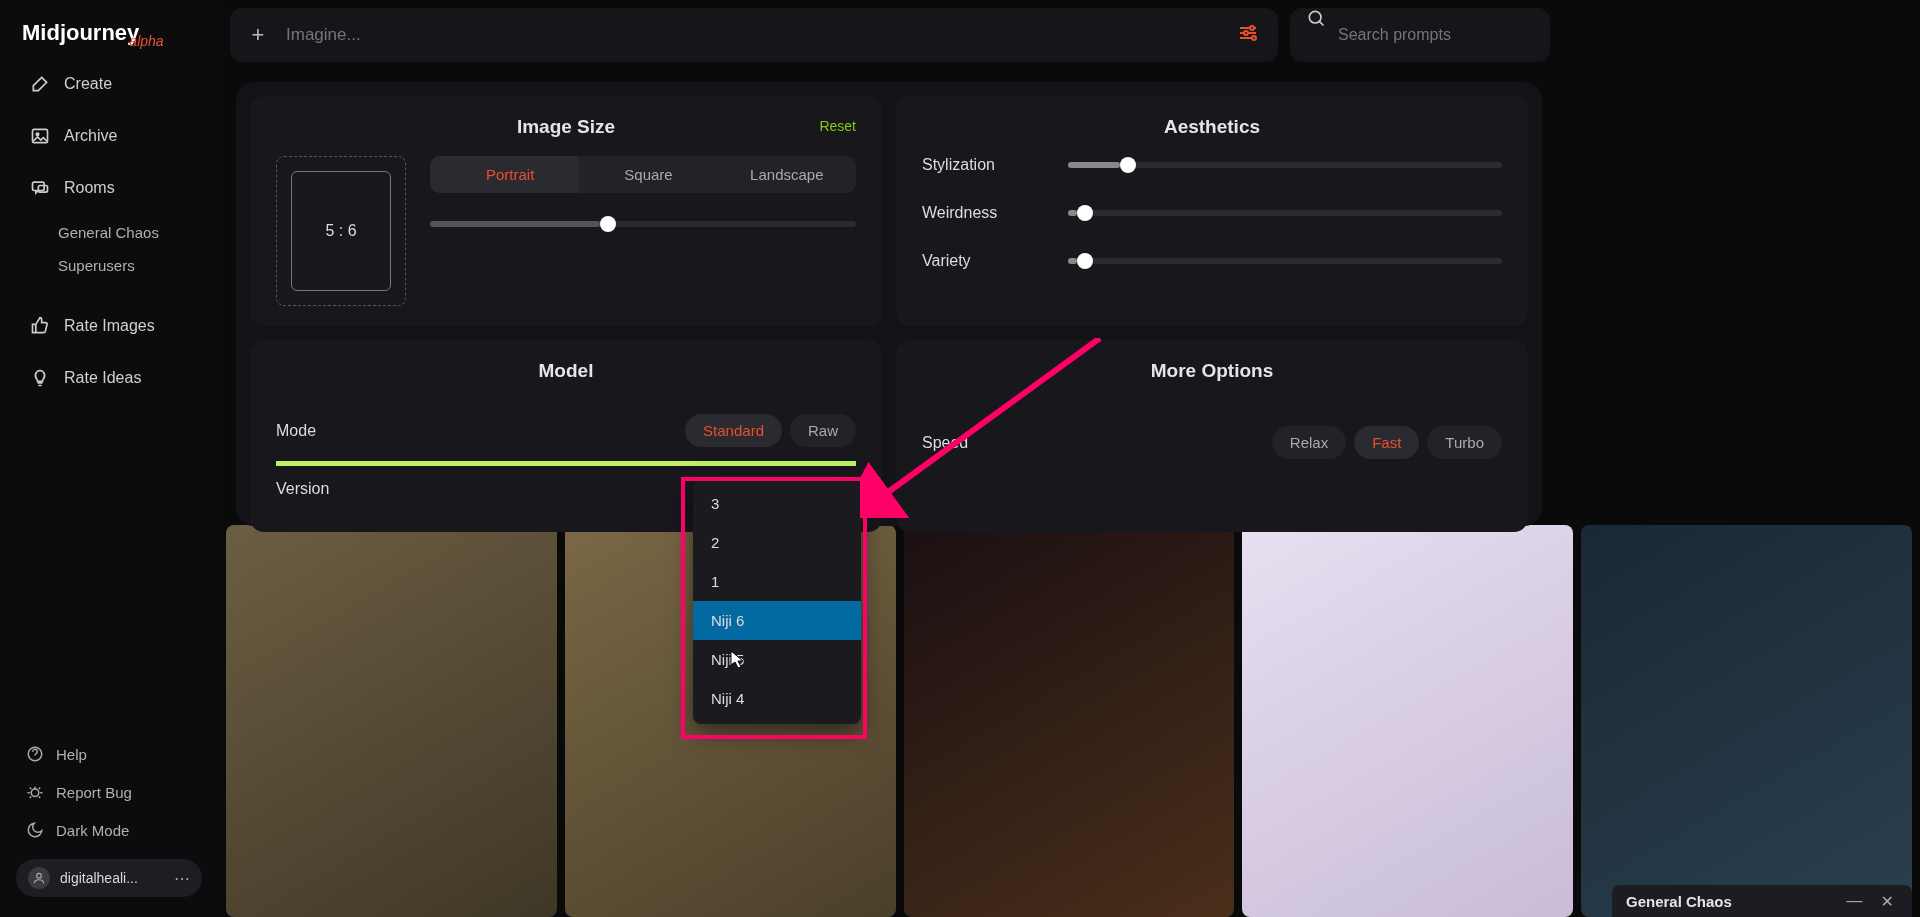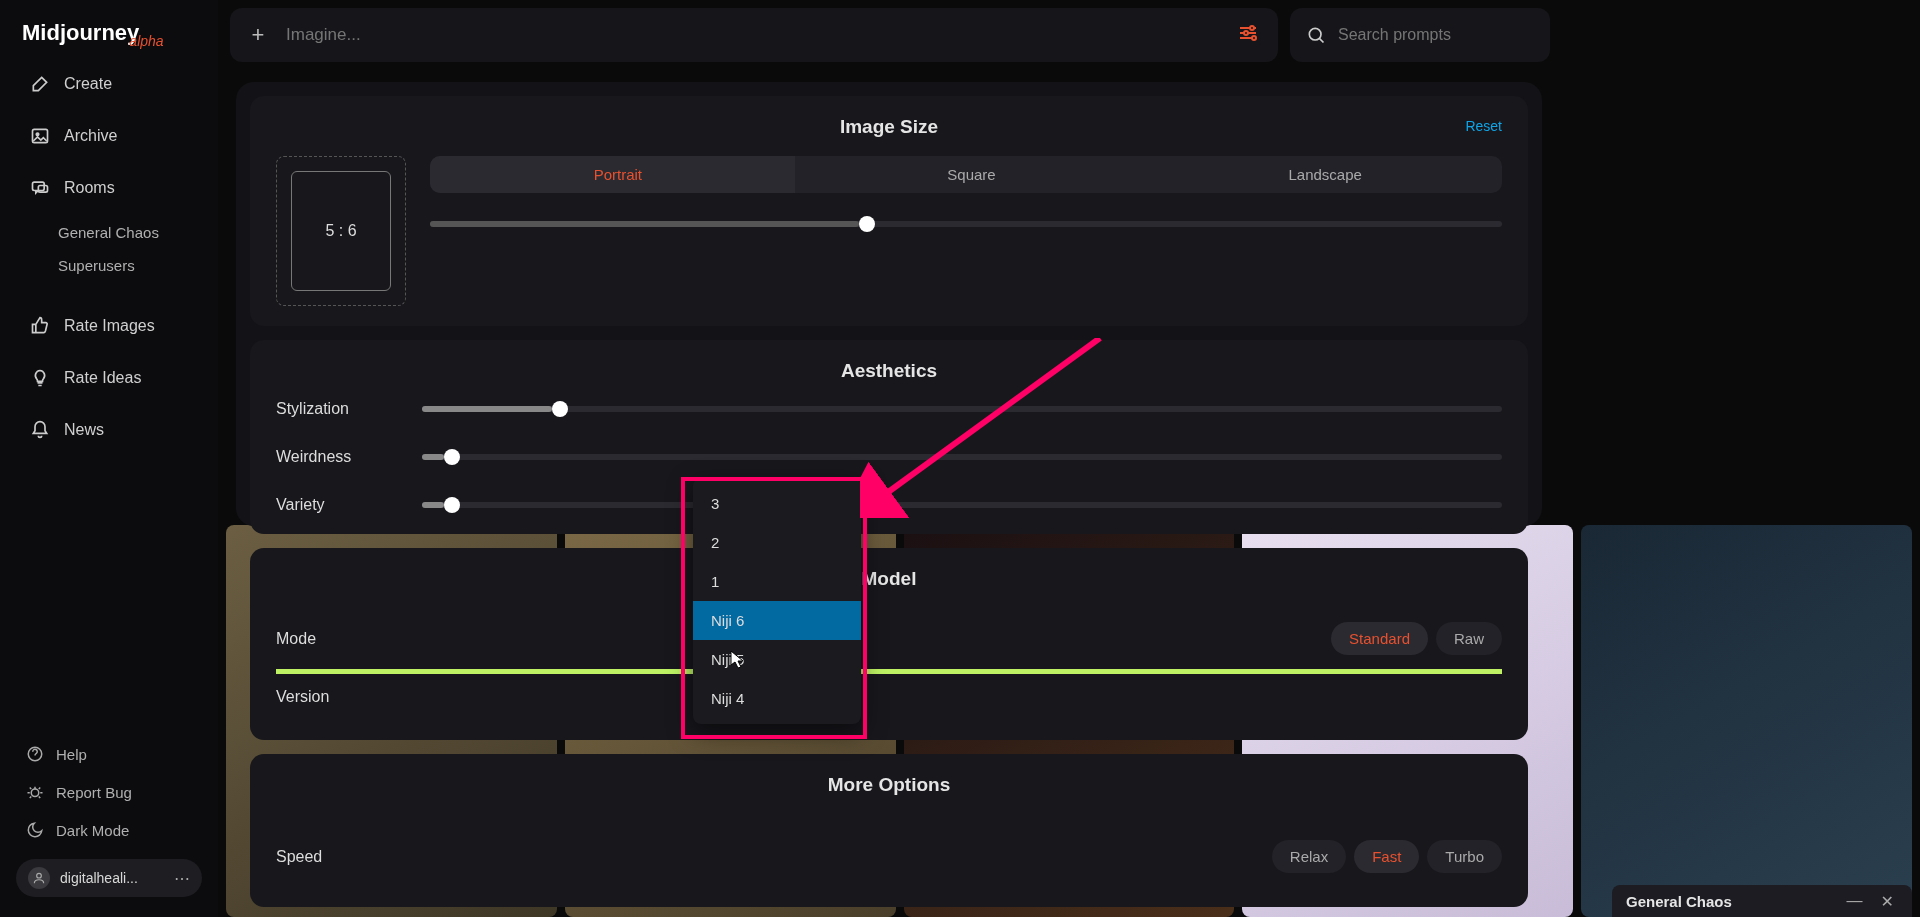--- a/index.html
+++ b/index.html
@@ -21,29 +21,29 @@
 .user-pill .avatar { width: 22px; height: 22px; border-radius: 50%; background: #3a3a3f; display:flex; align-items:center; justify-content:center;}
 .user-pill .uname { font-size: 14px; color: #d8d8d8; flex:1; overflow:hidden; text-overflow:ellipsis; white-space:nowrap;}
 .user-pill .more { color:#aaa; }
 
 
 .prompt-bar { position:absolute; left:230px; top:8px; width:1048px; height:54px; background:#16161a; border-radius:12px; display:flex; align-items:center; padding:0 14px; gap:14px;}
 .prompt-bar .plus { width:28px; height:28px; display:flex; align-items:center; justify-content:center; color:#bbb; font-size:22px;}
 .prompt-bar input { flex:1; background:transparent; border:none; outline:none; color:#ddd; font-size:17px;}
 .prompt-bar .settings-icn { width:28px; height:28px; color:#e8512f; }
 
-.search-bar { position:absolute; left:1290px; top:8px; width:260px; height:54px; background:#16161a; border-radius:12px; display:flex; align-items:center; padding:0 16px; gap:12px;}
+.search-bar { position:absolute; left:1290px; top:8px; width:260px; height:54px; background:#16161a; border-radius:12px; display:flex; padding:0 16px; gap:12px;}
 .search-bar input { flex:1; background:transparent; border:none; outline:none; color:#ddd; font-size:16px;}
 .search-bar .sicon{color:#ccc;}
 
 
-.settings-panel { position:absolute; left:236px; top:82px; width:1306px; height:444px; background:#131317; border-radius:18px; padding:14px; display:grid; grid-template-columns:1fr; grid-template-rows:auto auto; gap:14px;}
+.settings-panel { position:absolute; left:236px; top:82px; width:1306px; height:444px; background:#131317; border-radius:18px; padding:14px; display:grid; grid-template-columns:1fr 1fr; grid-template-rows:auto auto; gap:14px;}
 .card { background:#17171c; border-radius:14px; padding:20px 26px;}
 .card-title { text-align:center; font-size:19px; font-weight:600; color:#e5e5e5; margin-bottom:18px; position:relative;}
-.reset-link { position:absolute; right:0; top:2px; font-size:14px; color:#0ea5e9; font-weight:400;}
+.reset-link { position:absolute; right:0; top:2px; font-size:14px; color:#84cc16; font-weight:400;}
 
 
 .imgsize-body { display:flex; gap:24px; align-items:flex-start;}
 .ratio-preview { width:130px; height:150px; border:1px dashed #555; border-radius:8px; display:flex; align-items:center; justify-content:center; position:relative;}
 .ratio-preview .inner { width:100px; height:120px; border:1px solid #777; border-radius:6px; display:flex; align-items:center; justify-content:center; color:#ddd; font-size:16px; font-weight:500;}
 .imgsize-controls { flex:1; }
 .seg-group { display:flex; background:#222228; border-radius:10px; overflow:hidden; margin-bottom:28px;}
 .seg { flex:1; text-align:center; padding:10px 0; font-size:15px; color:#aaa; cursor:pointer;}
 .seg.active { background:#2a2a30; color:#e8512f;padding-left:11px;}
 
@@ -157,28 +157,20 @@
 
   <div class="nav-item">
     <span class="icon-slot">
       <svg viewBox="0 0 24 24" width="20" height="20" fill="none" stroke="#ccc" stroke-width="2">
           <path d="M9 18h6m-5 3h4M12 3a6 6 0 00-4 10c1 1 1 2 1 3h6c0-1 0-2 1-3a6 6 0 00-4-10z"></path>
         </svg>
     </span>
     <span>Rate Ideas</span>
   </div>
 
-  <div class="nav-item">
-    <span class="icon-slot">
-      <svg viewBox="0 0 24 24" width="20" height="20" fill="none" stroke="#ccc" stroke-width="2">
-          <path d="M6 8a6 6 0 1112 0v5l2 3H4l2-3V8zm4 11a2 2 0 004 0"></path>
-        </svg>
-    </span>
-    <span>News</span>
-  </div>
 
   <div class="sidebar-spacer"></div>
 
   <div class="footer-item">
     <span class="icon-slot">
       <svg viewBox="0 0 24 24" width="18" height="18" fill="none" stroke="#aaa" stroke-width="2">
           <circle cx="12" cy="12" r="9"></circle>
           <path d="M9 9a3 3 0 115 2c-1 1-2 1-2 3m0 3h.01"></path>
         </svg>
     </span>

